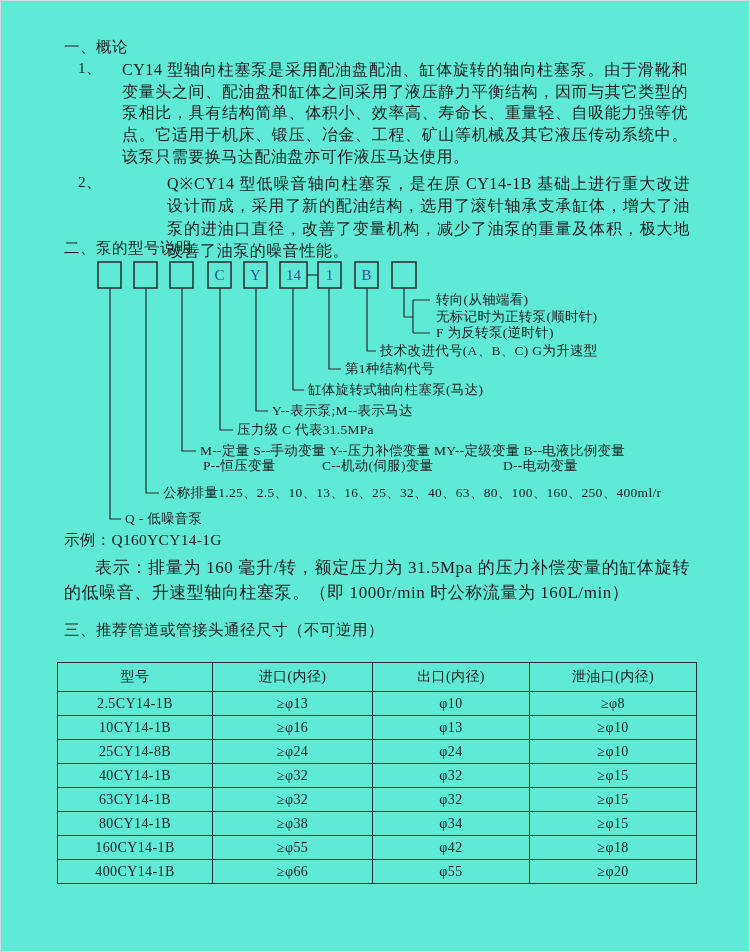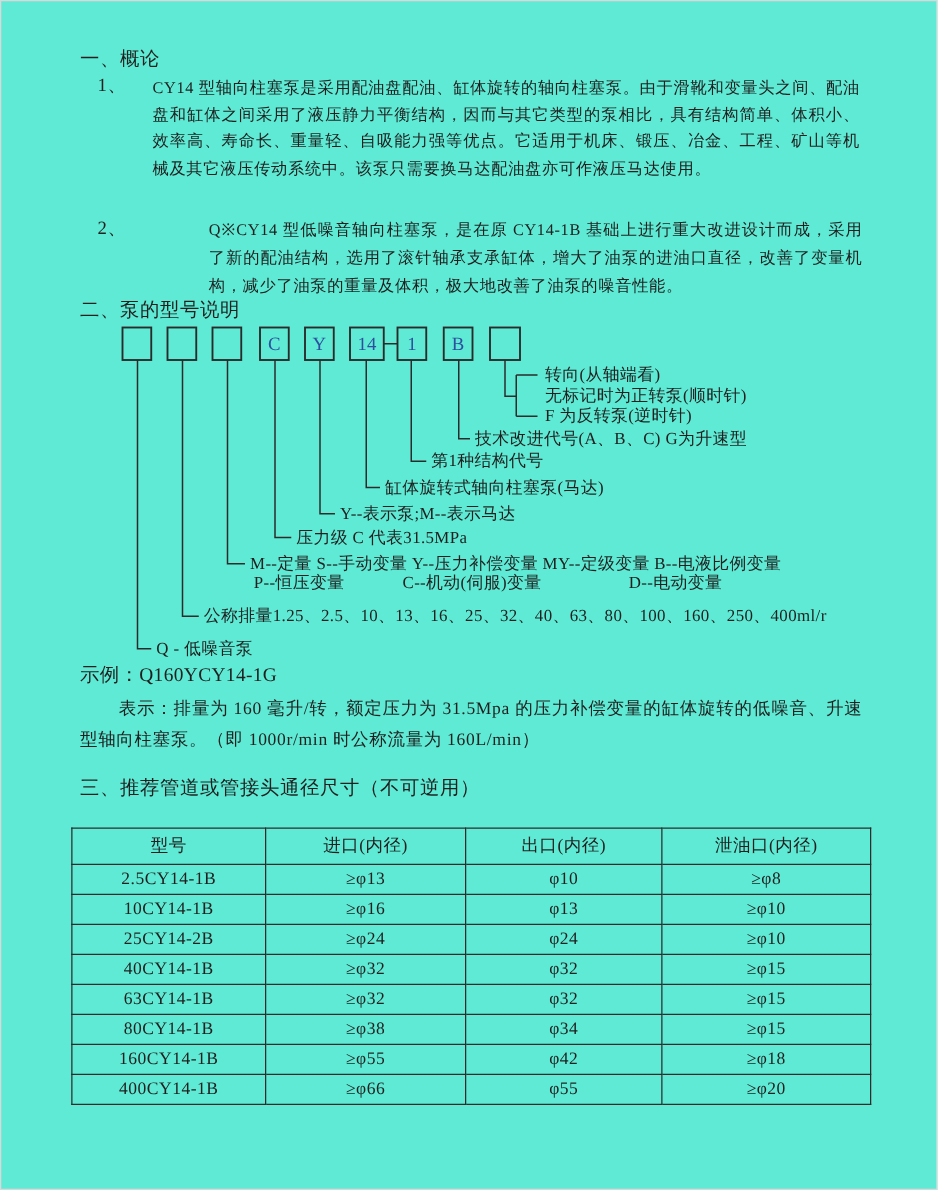--- a/index.html
+++ b/index.html
@@ -19,30 +19,30 @@
   .list-item{
     position:absolute;left:78px;width:612px;
     display:flex;align-items:flex-start;
   }
   .list-num{
     width:44px;flex:0 0 44px;
     font-size:15px;letter-spacing:0.5px;
   }
   .list-text{
     width:566px;
-    font-size:13px;line-height:21.7px;letter-spacing:0.55px;
+    font-size:16px;line-height:21.7px;letter-spacing:0.55px;
     text-align:justify;
   }
   #example-label{
     position:absolute;left:64px;top:530px;
     font-size:15.5px;letter-spacing:0.3px;
   }
   #example-desc{
     position:absolute;left:64px;top:555px;width:626px;
-    font-size:14px;line-height:25px;letter-spacing:0.55px;
+    font-size:17px;line-height:25px;letter-spacing:0.55px;
     text-indent:31px;text-align:justify;
   }
   #pipe-table{
     position:absolute;left:57px;top:662px;width:639px;
     border-collapse:collapse;table-layout:fixed;
   }
   #pipe-table th,#pipe-table td{
     border:1px solid #2c2c2c;
     font-weight:normal;
     font-size:14px;letter-spacing:0.4px;
@@ -152,21 +152,21 @@
           <td>φ10</td>
           <td>≥φ8</td>
         </tr>
         <tr>
           <td>10CY14-1B</td>
           <td>≥φ16</td>
           <td>φ13</td>
           <td>≥φ10</td>
         </tr>
         <tr>
-          <td>25CY14-2B</td>
+          <td>25CY14-8B</td>
           <td>≥φ24</td>
           <td>φ24</td>
           <td>≥φ10</td>
         </tr>
         <tr>
           <td>40CY14-1B</td>
           <td>≥φ32</td>
           <td>φ32</td>
           <td>≥φ15</td>
         </tr>

